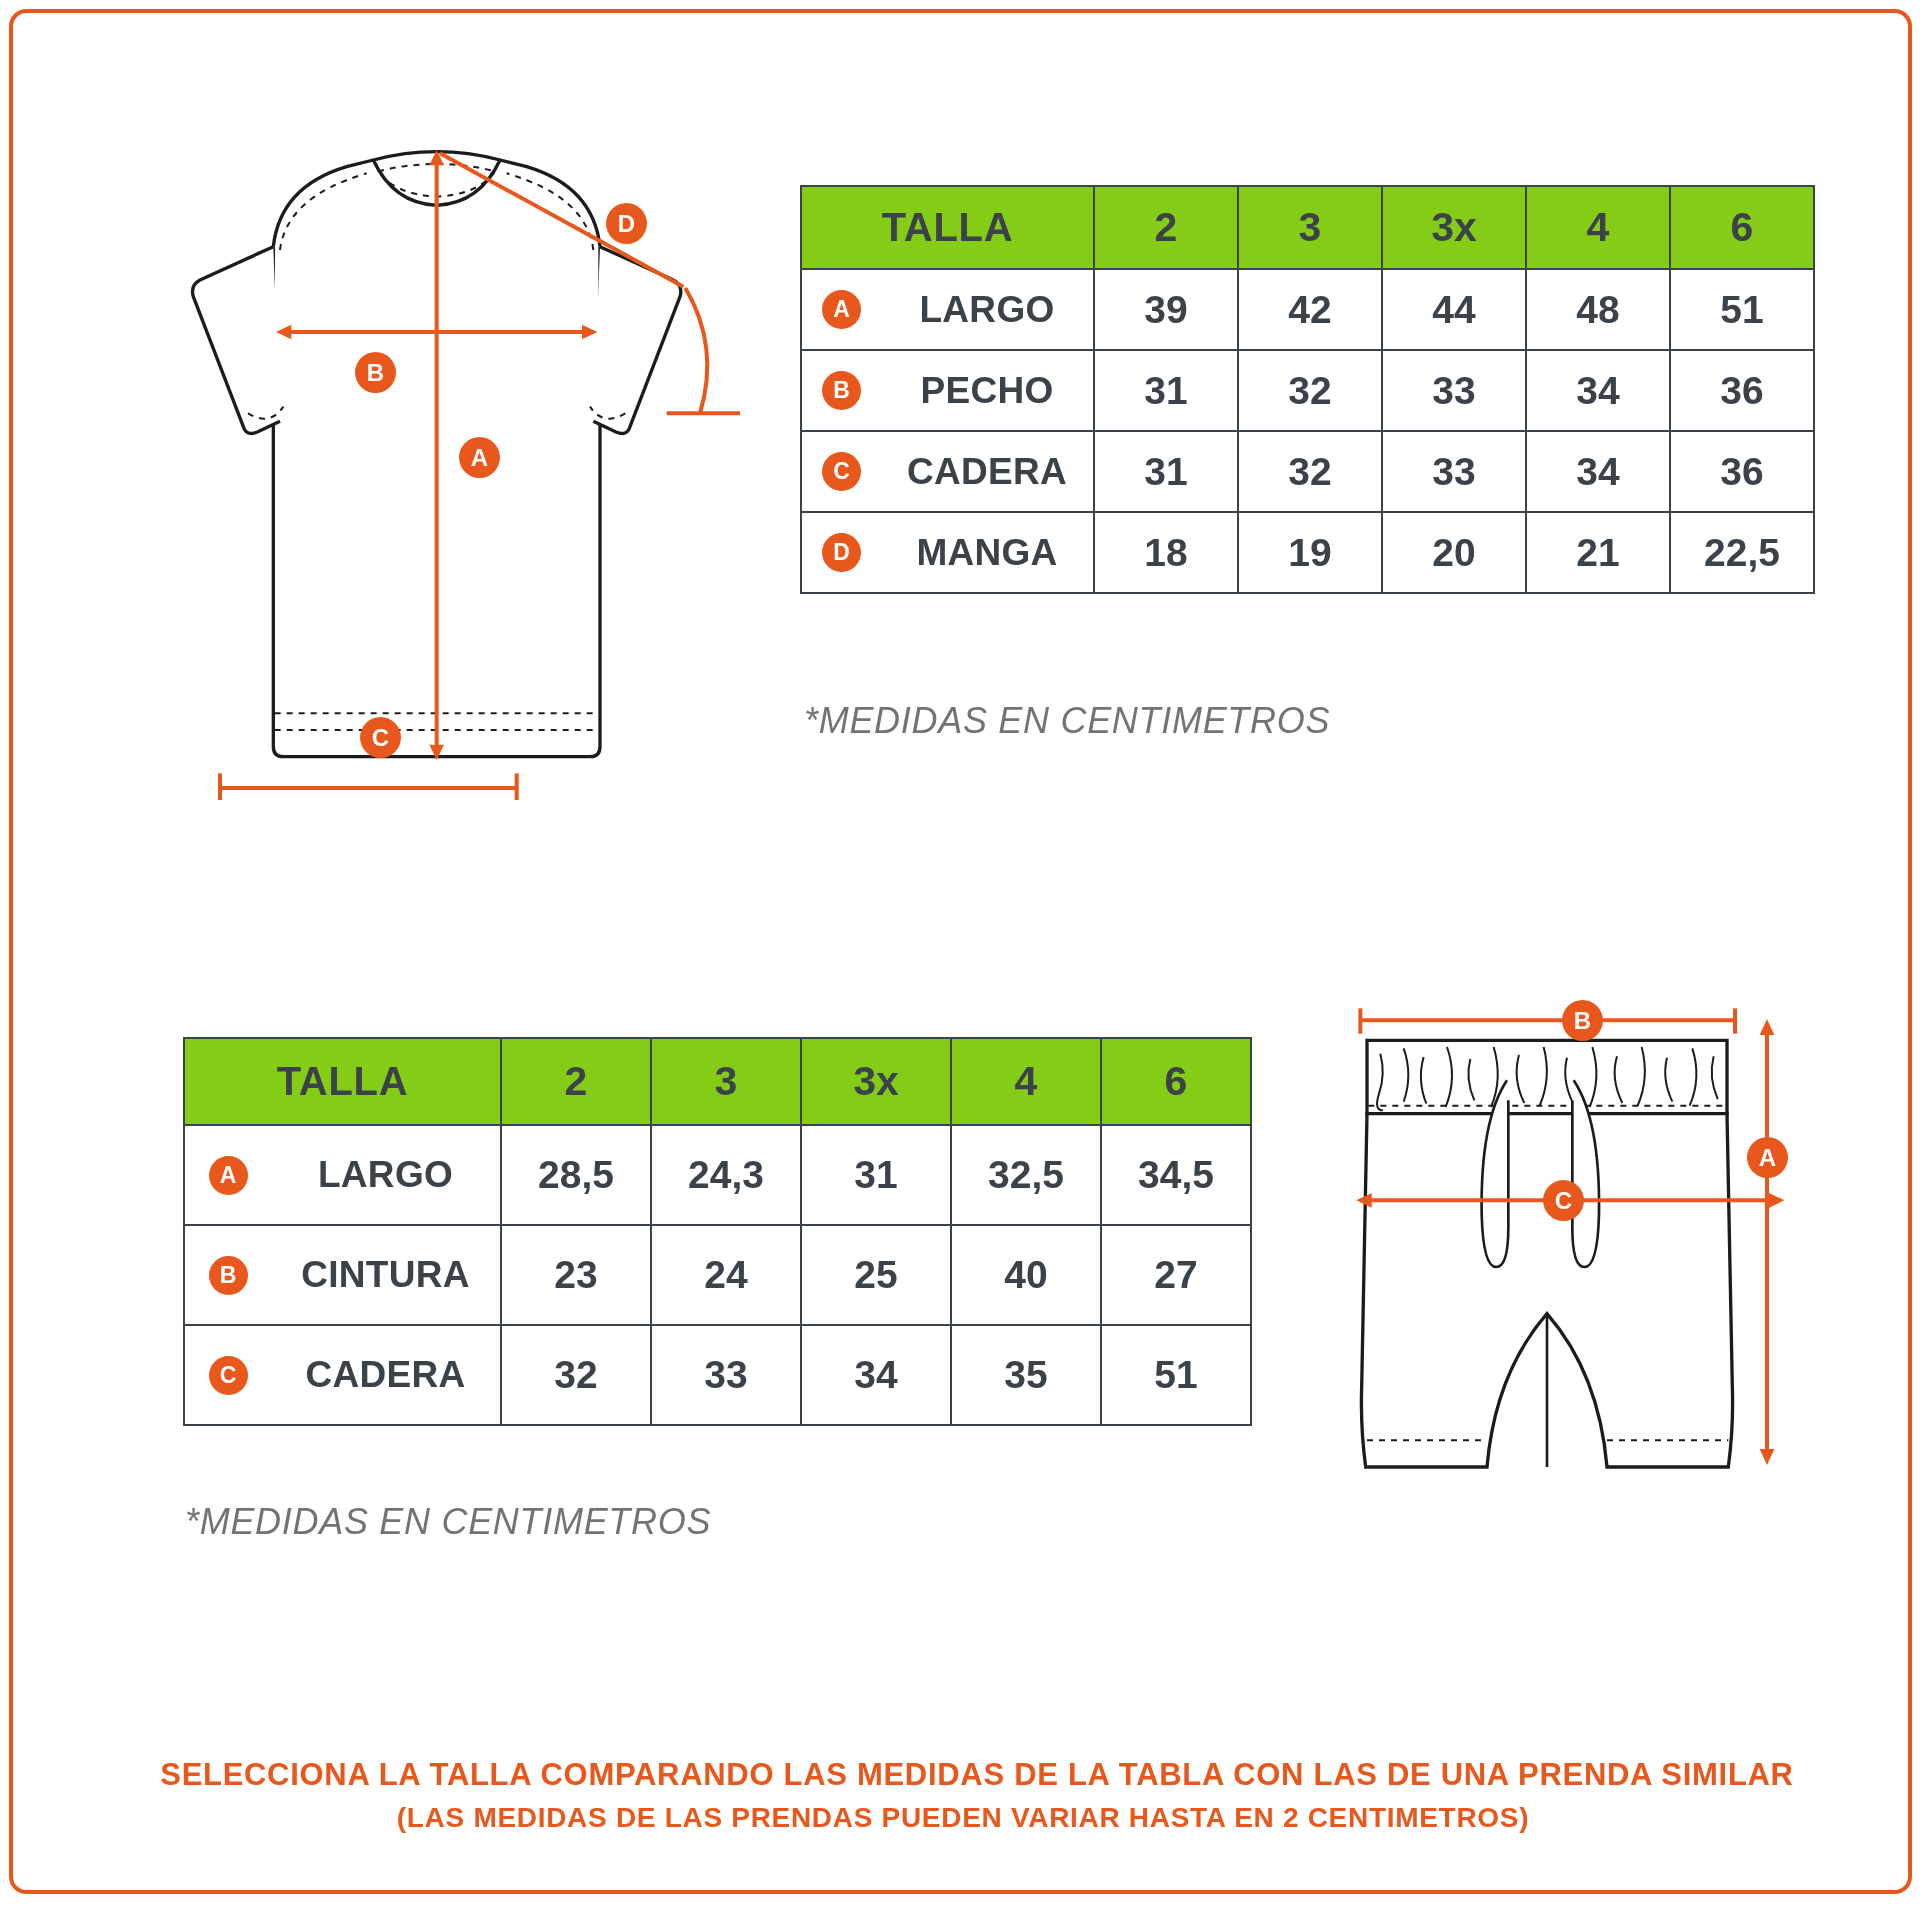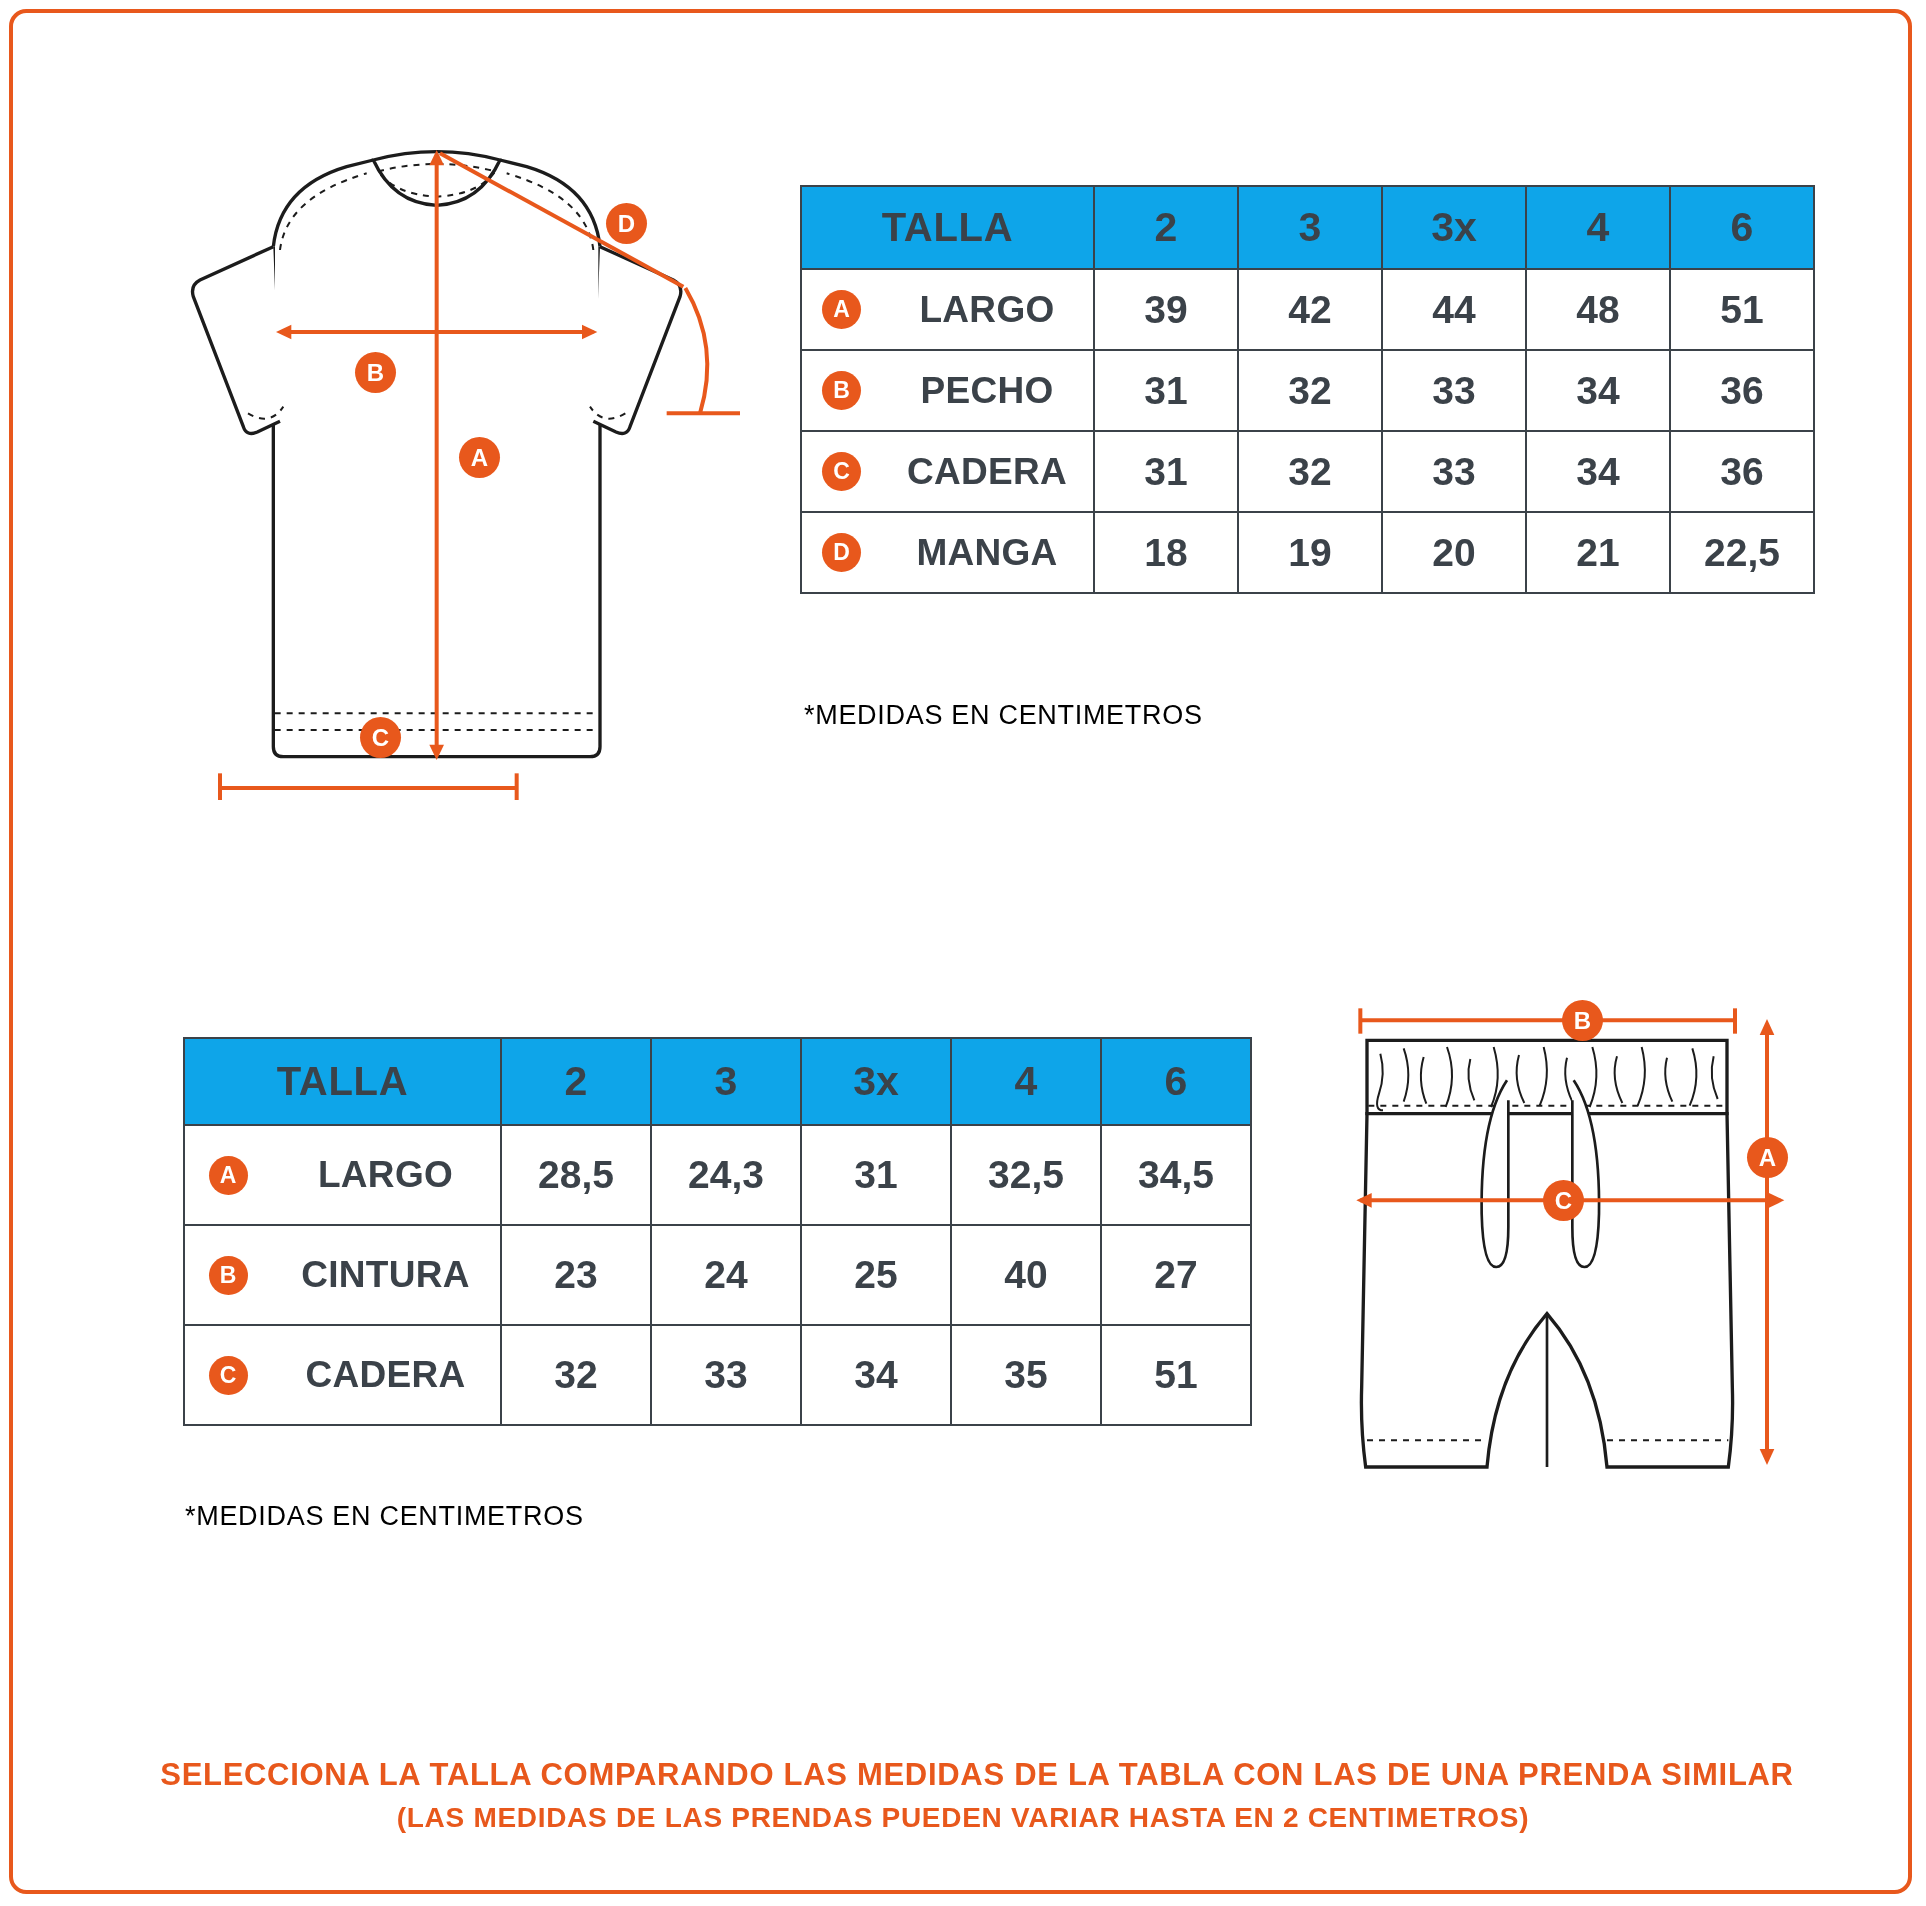--- a/index.html
+++ b/index.html
@@ -26,43 +26,44 @@
   }
   .sizetable td,.sizetable th{
     border:2px solid #3b4249;
     text-align:center;
     vertical-align:middle;
     font-weight:bold;
     color:#3b4249;
     padding:0;
   }
   .sizetable thead th{
-    background:#0ea5e9;
+    background:#84cc16;
     border-color:#3b4249;
   }
   .hdr-label{ font-size:40px; letter-spacing:0.7px;}
   .hdr-size{ font-size:41px;}
   .badge-cell{ width:80px; border-right:none !important;}
   .name-cell{ text-align:left; padding-left:12px; font-size:37px; letter-spacing:0.3px; border-left:none !important;}
   .val-cell{ font-size:39px; font-weight:normal;}
   .badge{
     display:inline-block;
     width:39px;height:39px;line-height:39px;
     border-radius:50%;
     background:#e8581c;
     color:#ffffff;
     font-size:23px;
     font-weight:bold;
     text-align:center;
   }
   .note{
     position:absolute;
-    font-size:27px;
-    color:#000000;
+    font-size:36px;
+    color:#737373;
     letter-spacing:0.7px;
+    font-style:italic;
   }
   .footer{
     position:absolute;
     left:0;width:100%;
     text-align:center;
     color:#e8581c;
     font-weight:bold;
     letter-spacing:0.7px;
   }
   .footer .l1{font-size:31px;padding-left:28px;}

